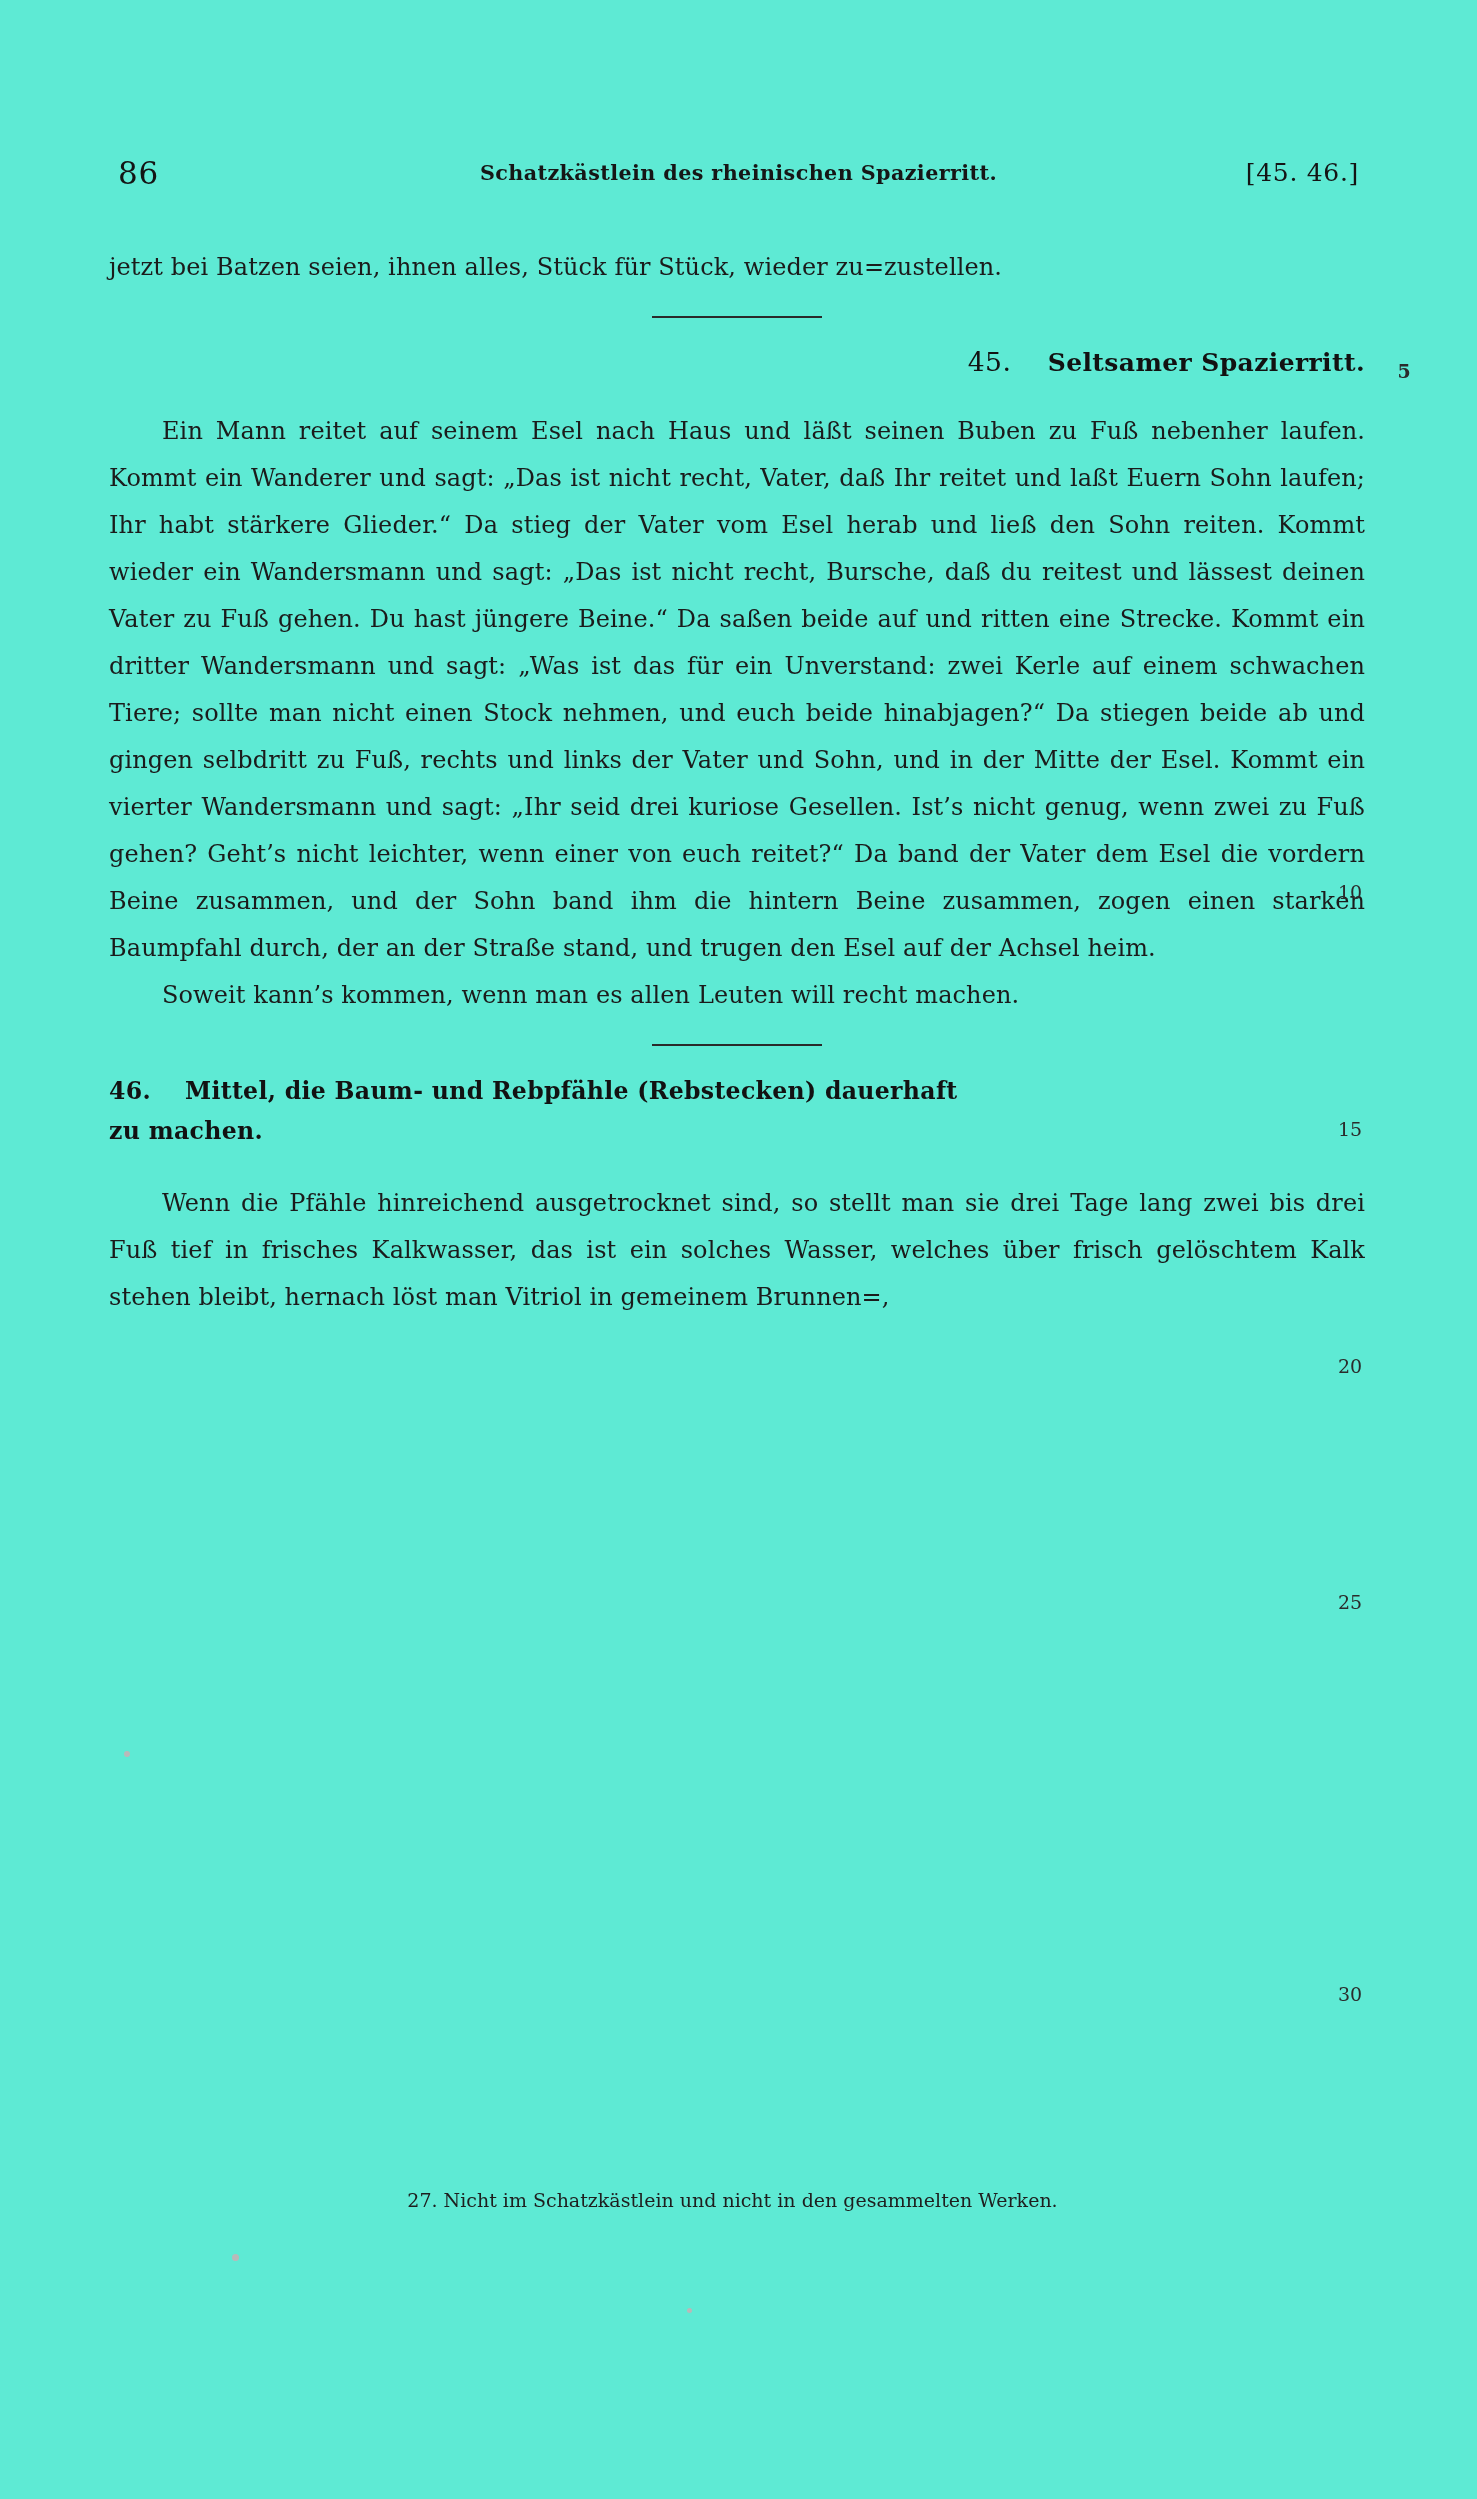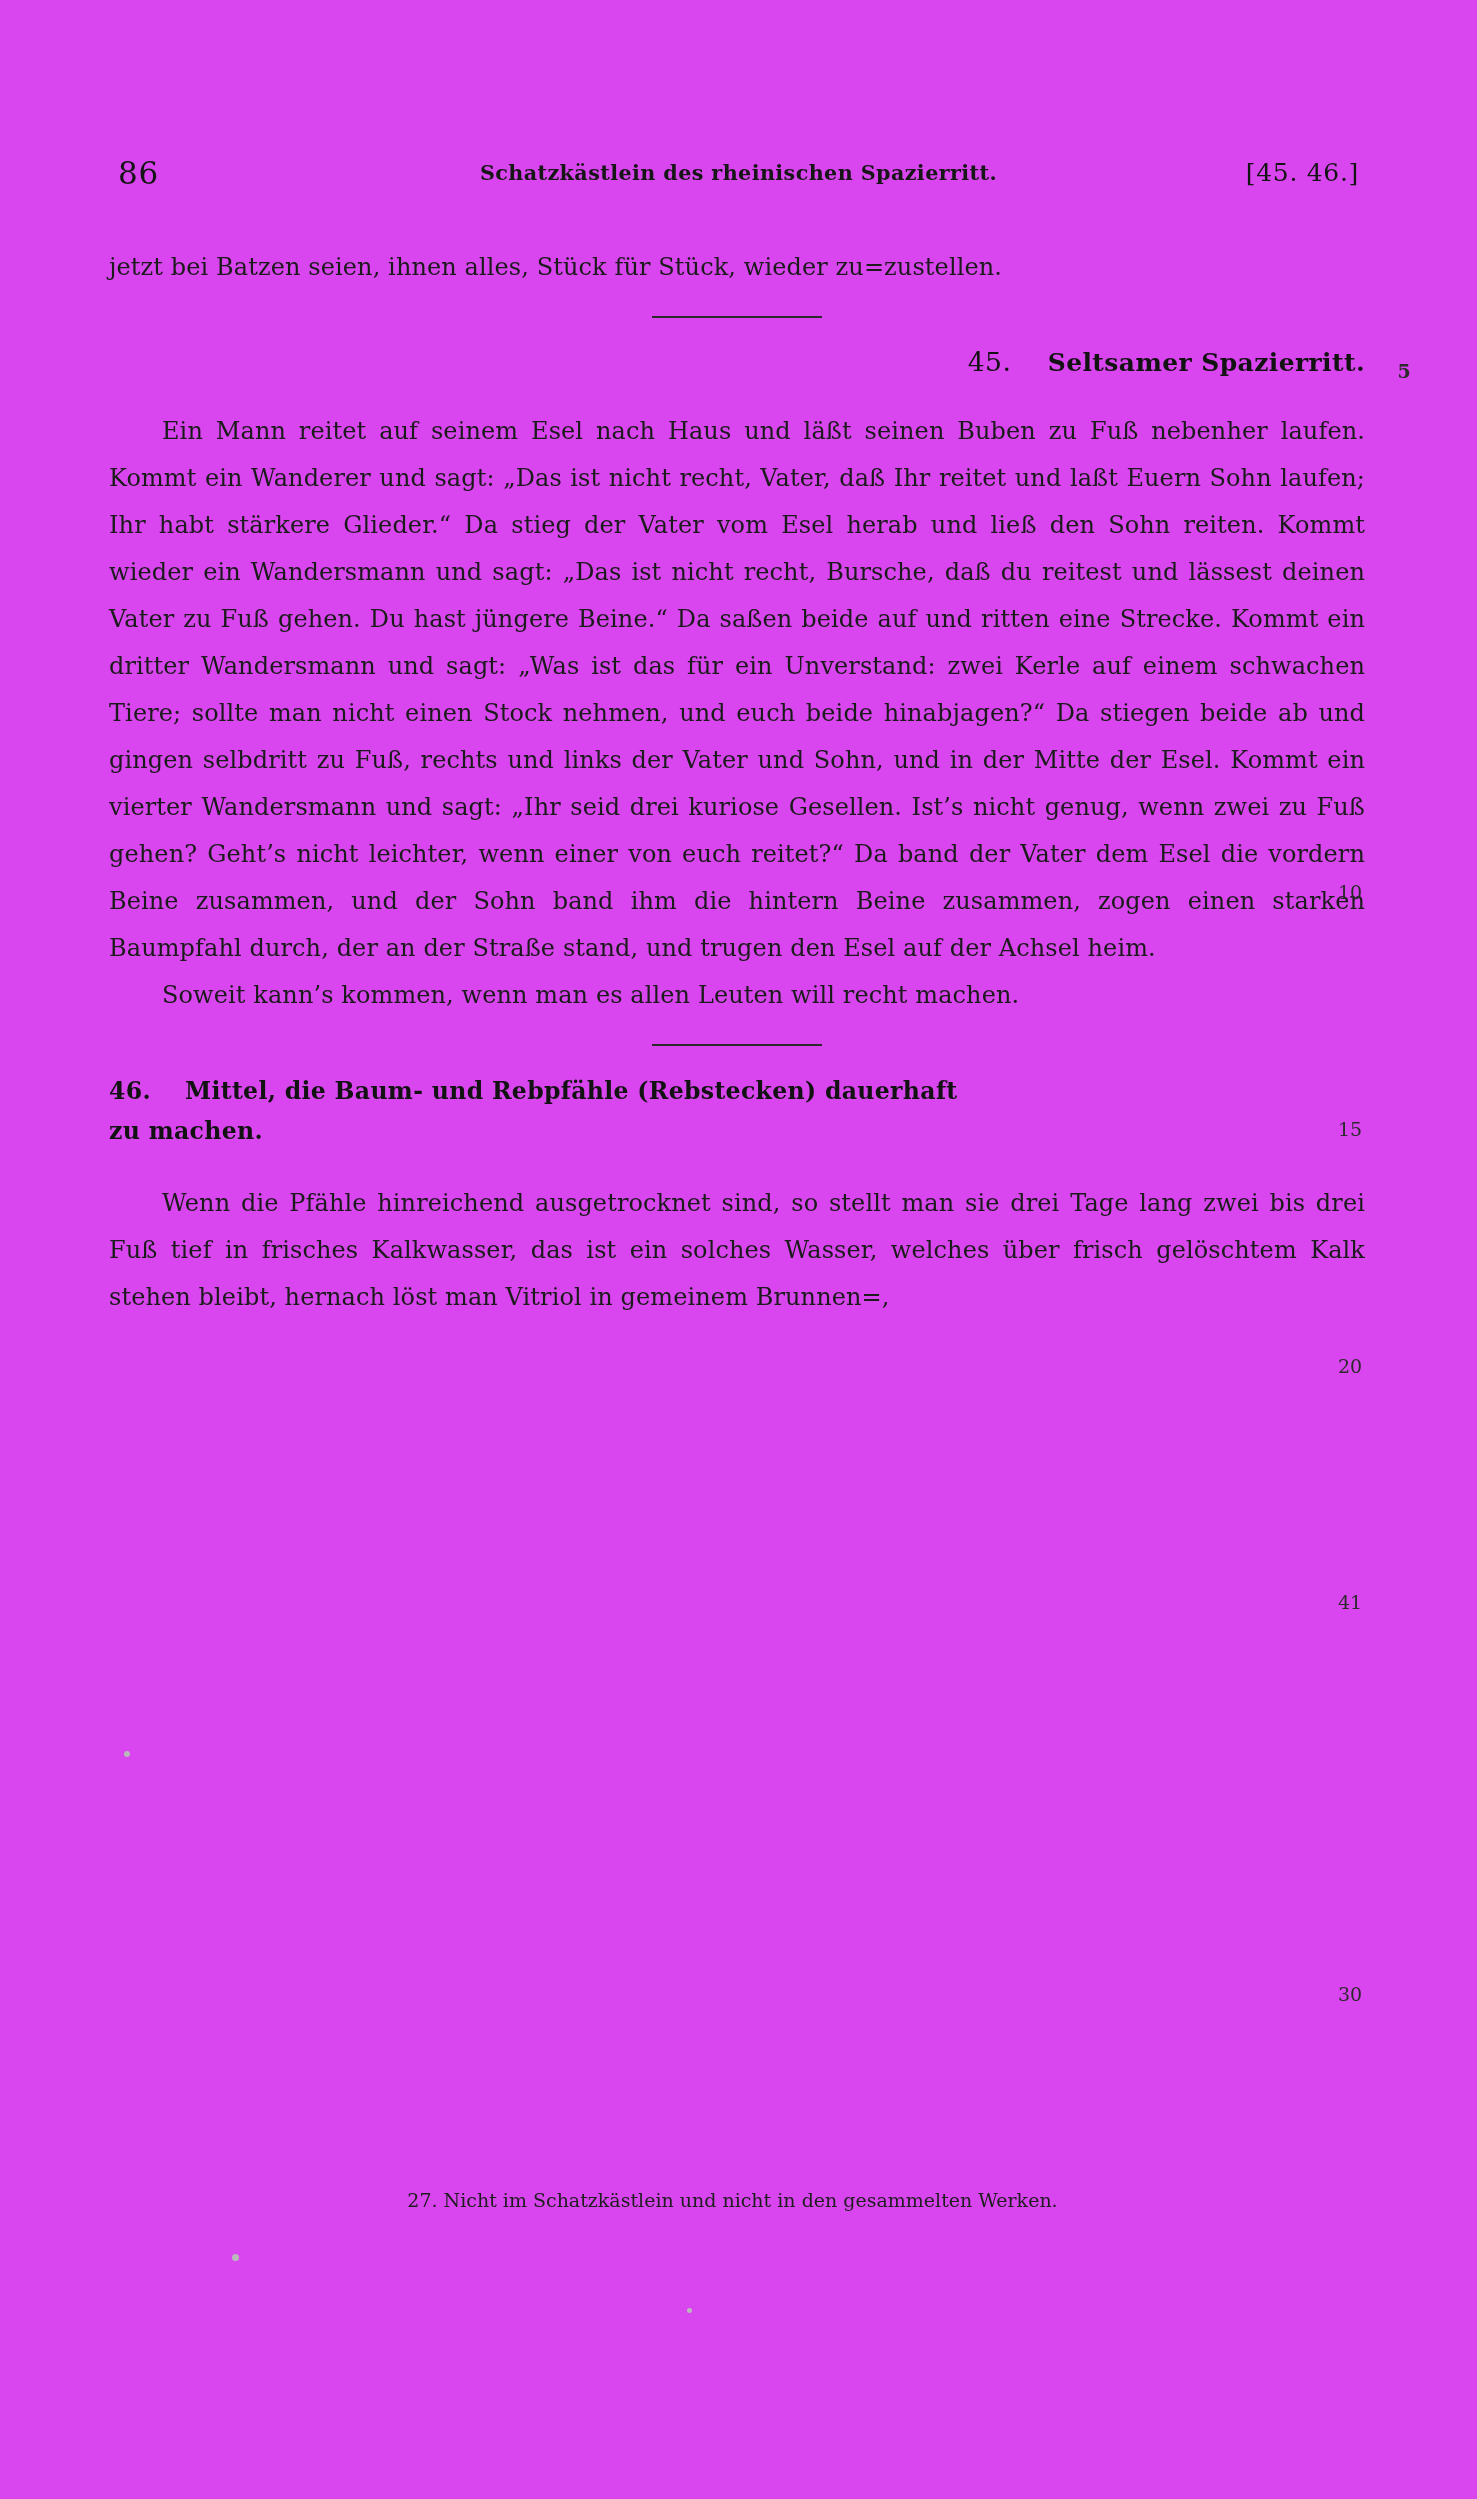--- a/index.html
+++ b/index.html
@@ -13,21 +13,21 @@
     position: relative;
     font-family: "DejaVu Serif", serif;
     color: #1a1a1a;
   }
 
   .page {
     position: absolute;
     left: 0; top: 0;
     width: 1477px;
     height: 2500px;
-    background: #d946ef;
+    background: #5eead4;
     overflow: hidden;
   }
 
   
   .running-head {
     position: absolute;
     left: 118px;
     top: 155px;
     width: 1241px;
     height: 44px;
@@ -183,21 +183,21 @@
       <span>zu machen.</span>
     </div>
 
     <p class="para indent">Wenn die Pfähle hinreichend ausgetrocknet sind, so stellt man sie drei Tage lang zwei bis drei Fuß tief in frisches Kalkwasser, das ist ein solches Wasser, welches über frisch gelöschtem Kalk stehen bleibt, hernach löst man Vitriol in gemeinem Brunnen=,</p>
 
   </div>
 
   <div style="position: absolute; left: 1338px; top: 881px; font-size: 19px; font-family: &quot;DejaVu Serif&quot;, serif; color: rgb(43, 43, 43);" class="">10</div>
   <div style="position: absolute; left: 1338px; top: 1118px; font-size: 19px; font-family: &quot;DejaVu Serif&quot;, serif; color: rgb(43, 43, 43);">15</div>
   <div style="position: absolute; left: 1338px; top: 1355px; font-size: 19px; font-family: &quot;DejaVu Serif&quot;, serif; color: rgb(43, 43, 43);">20</div>
-  <div style="position: absolute; left: 1338px; top: 1591px; font-size: 19px; font-family: &quot;DejaVu Serif&quot;, serif; color: rgb(43, 43, 43);">41</div>
+  <div style="position: absolute; left: 1338px; top: 1591px; font-size: 19px; font-family: &quot;DejaVu Serif&quot;, serif; color: rgb(43, 43, 43);">25</div>
   <div style="position: absolute; left: 1338px; top: 1983px; font-size: 19px; font-family: &quot;DejaVu Serif&quot;, serif; color: rgb(43, 43, 43);">30</div>
 
   <div class="footnote">27. Nicht im Schatzkästlein und nicht in den gesammelten Werken.</div>
 
   <div class="speck" style="left:232px; top:2254px; width:7.4px; height:7.4px;"></div>
   <div class="speck" style="left:687px; top:2308px; width:5.2px; height:5.2px;"></div>
   <div class="speck" style="left:124px; top:1751px; width:5.9px; height:5.9px;"></div>
 
 </div>
 

